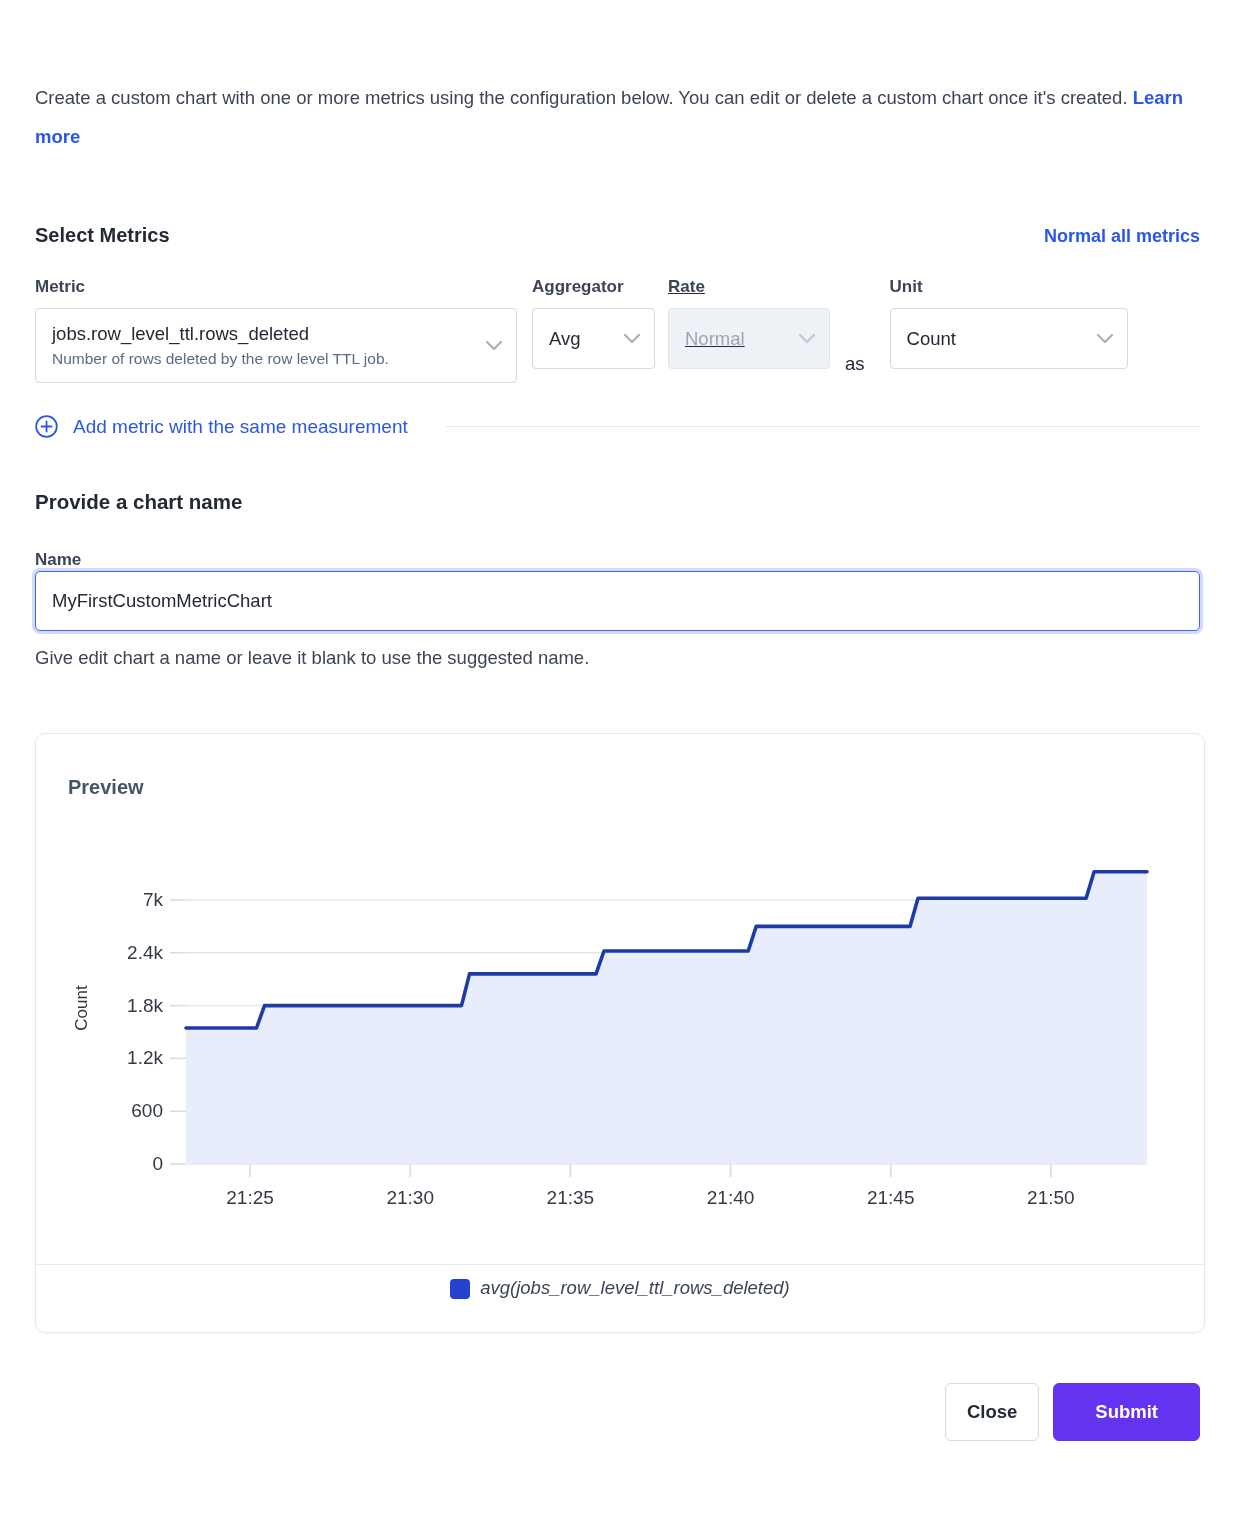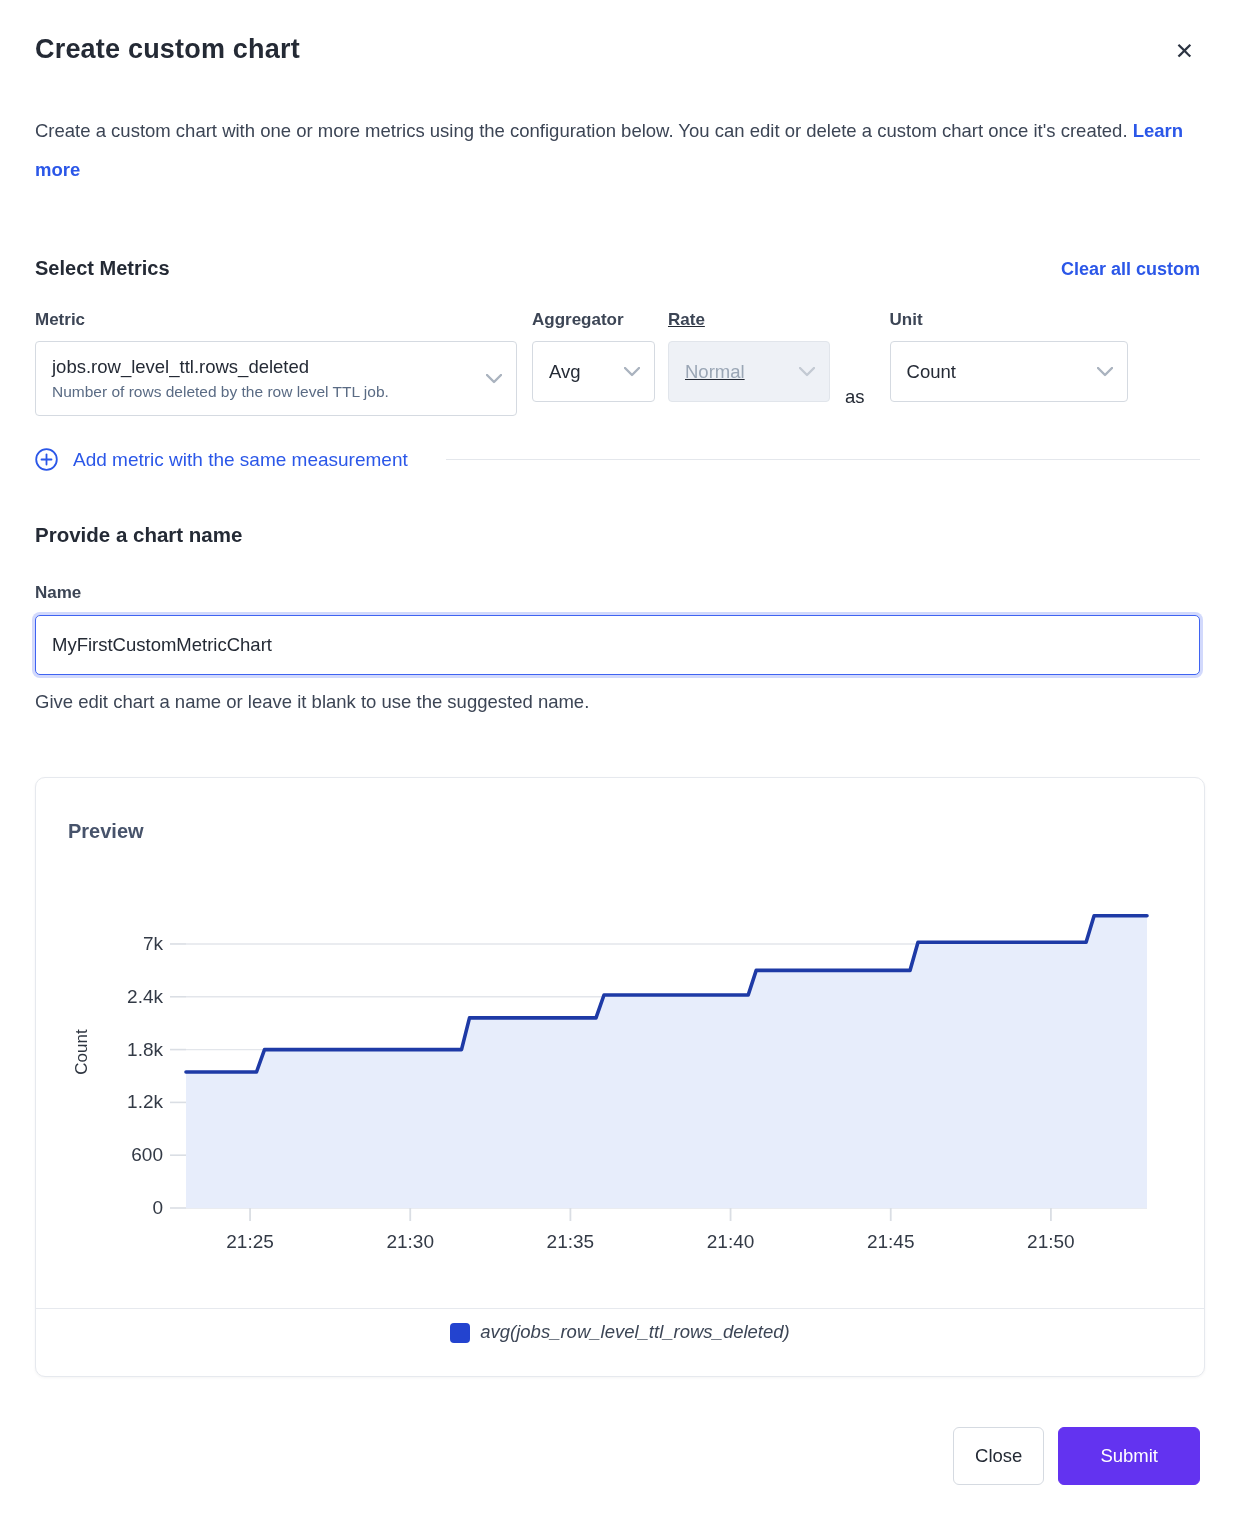--- a/index.html
+++ b/index.html
@@ -55,21 +55,21 @@
 
   
   .add-row { margin-top:32px; display:flex; align-items:center; }
   .add-link { display:flex; align-items:center; gap:15px; font-size:19px; font-weight:400; }
   .divider { flex:1; height:1px; background:#e4e7ec; margin-left:38px; margin-right:0; }
 
   
   .name-h2 { margin-top:52px; font-size:20.5px; font-weight:700; color:#242a35; }
   .name-label { margin-top:36px; font-size:17px; font-weight:700; color:#3c4555; }
   .name-input {
-    margin-top:12px; width:1165px; height:60px;
+    margin-top:1px; width:1165px; height:60px;
     border:1px solid #3f63f2; border-radius:5px;
     box-shadow:0 0 0 3px rgba(92,118,245,.28);
     font-family:"Liberation Sans",sans-serif;
     font-size:18.5px; color:#242a35; padding:0 16px; outline:none;
   }
   .helper { margin-top:16px; font-size:18.5px; color:#3c4555; }
 
   
   .card {
     margin-top:64px; position:relative;
@@ -87,39 +87,35 @@
     text-align:center; font-size:17px; color:#2e3540;
     transform:rotate(-90deg);
   }
   .legend-divider { position:absolute; left:0; right:0; top:530px; border-top:1px solid #e6e9ee; }
   .legend { position:absolute; left:0; right:0; top:543px; display:flex; justify-content:center; align-items:flex-end; gap:10px;font-style:italic; }
   .legend-swatch { width:20px; height:20px; border-radius:4px; background:#2343cf; }
   .legend-label { font-size:18.5px; color:#3c4555; }
 
   
   .footer { margin-top:50px; display:flex; justify-content:flex-end; gap:14px; }
-  .btn { height:58px; border-radius:6px; font-family:"Liberation Sans",sans-serif; font-size:18.5px; font-weight:400; cursor:pointer; }
+  .btn { height:58px; border-radius:6px; font-family:"Liberation Sans",sans-serif; font-size:18.5px; font-weight:700; cursor:pointer; }
   .btn-close { background:#fff; border:1px solid #d5dae1; color:#242a35; padding:0 21px; }
   .btn-submit { background:#6333f0; border:1px solid #6333f0; color:#fff; padding:0 41px; }
 </style>
 </head>
 <body>
 
 <div class="modal">
 
-  <div class="hdr">
-    <h1>Create custom chart</h1>
-    <button class="close-btn">✕</button>
-  </div>
 
   <p class="intro"><span>Create a custom chart with one or more metrics using the configuration below. You can edit or delete a custom chart once it's created.</span> <a class="link">Learn more</a></p>
 
   <div class="sect-hdr">
     <h2>Select Metrics</h2>
-    <a class="link clear-link">Clear all custom</a>
+    <a class="link clear-link">Normal all metrics</a>
   </div>
 
   <div class="fields">
 
     <div class="fgroup">
       <span class="flabel">Metric</span>
       <div class="select sel-metric">
         <span class="val">jobs.row_level_ttl.rows_deleted</span>
         <span class="desc">Number of rows deleted by the row level TTL job.</span>
         <svg class="chev" width="16" height="10" viewBox="0 0 16 10">

